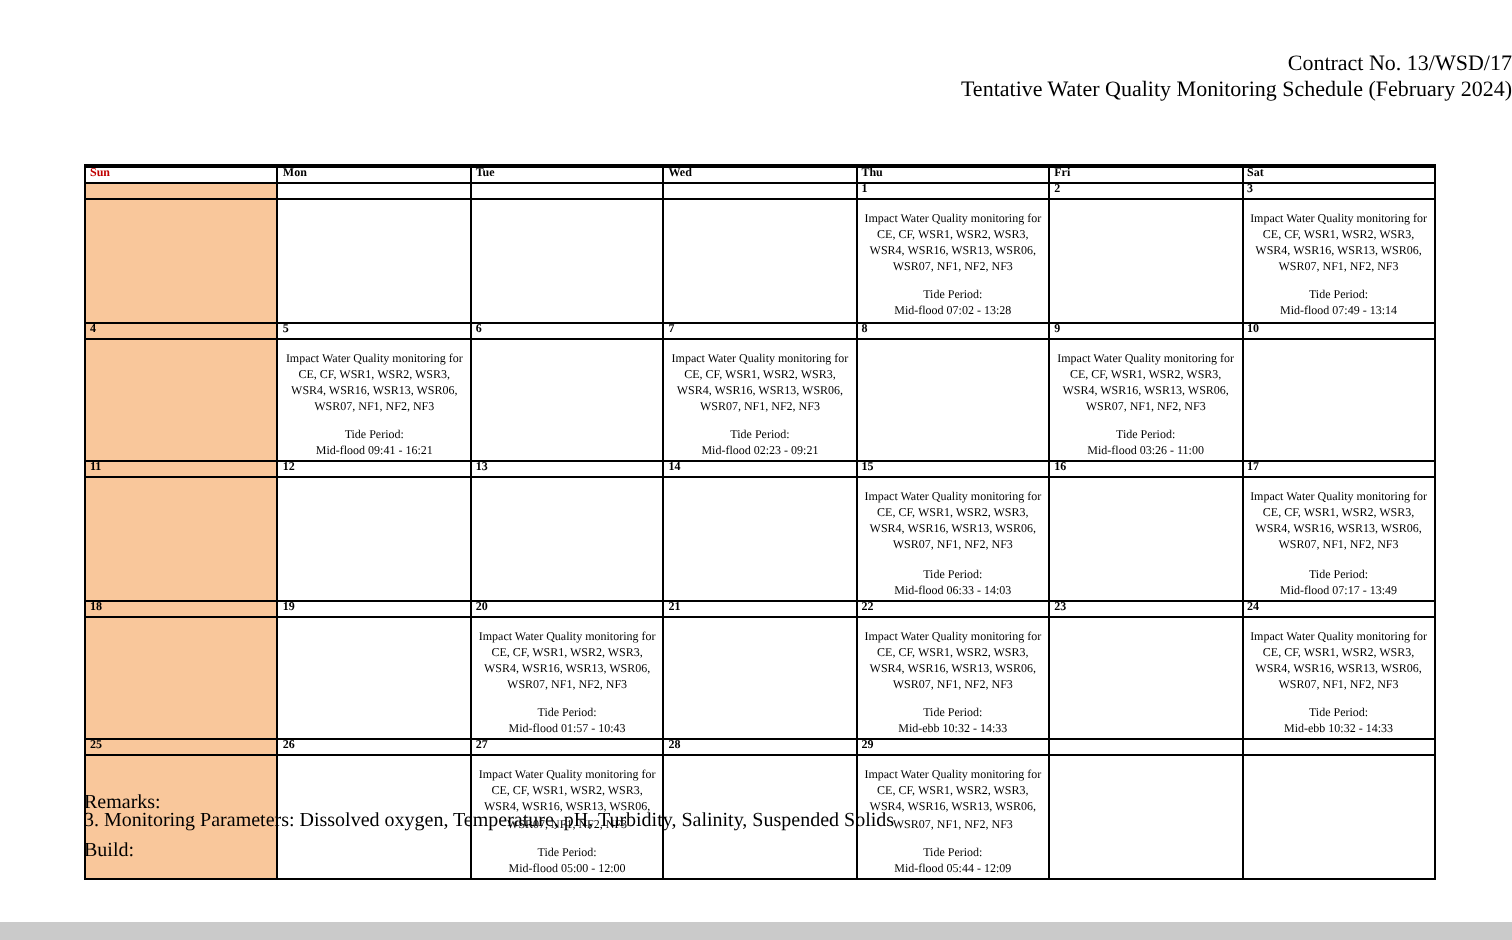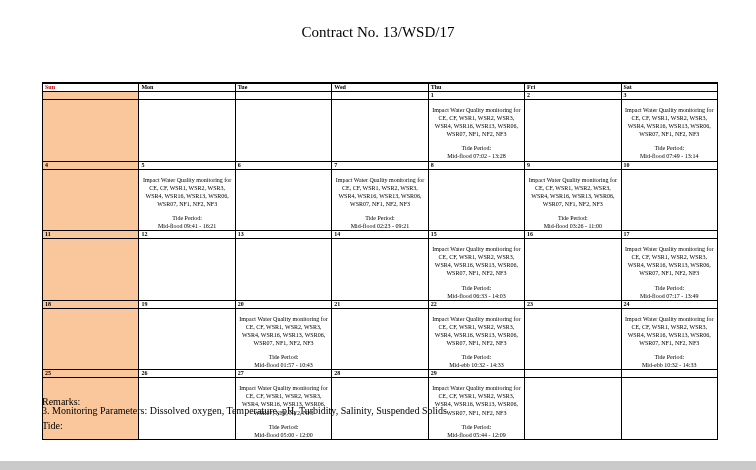--- a/index.html
+++ b/index.html
@@ -14,22 +14,22 @@
     height: 470px;
     background: #ffffff;
     font-family: "Liberation Serif", serif;
     color: #000000;
   }
   .title-block {
     position: absolute;
     top: 26px;
     left: 0;
     width: 100%;
-    text-align: center;
-    font-size: 15px;
+    text-align: right;
+    font-size: 11px;
     line-height: 13px;
   }
   .calendar {
     position: absolute;
     left: 42px;
     top: 82px;
     width: 676px;
     border-collapse: collapse;
     table-layout: fixed;
     border: 1px solid #000;
@@ -90,20 +90,21 @@
     background: #cacaca;
   }
 </style>
 </head>
 <body>
 
 <div class="page">
 
   <div class="title-block">
     <div>Contract No. 13/WSD/17</div>
+    <div>Tentative Water Quality Monitoring Schedule (February 2024)</div>
   </div>
 
   <table class="calendar">
     <thead>
       <tr id="day-header-row">
           <th class="sun">Sun</th>
           <th>Mon</th>
           <th>Tue</th>
           <th>Wed</th>
           <th>Thu</th>
@@ -287,18 +288,18 @@
             <div class="num"></div>
           </td>
         </tr>
       </tbody>
   </table>
 
   <div class="footer">
     <div>Remarks:</div>
     <div>3. Monitoring Parameters: Dissolved oxygen, Temperature, pH, Turbidity, Salinity, Suspended Solids</div>
     <div class="gap"></div>
-    <div>Tide:</div>
+    <div>Build:</div>
   </div>
 
   <div class="bottom-edge"></div>
 
 </div>
 
 </body></html>

